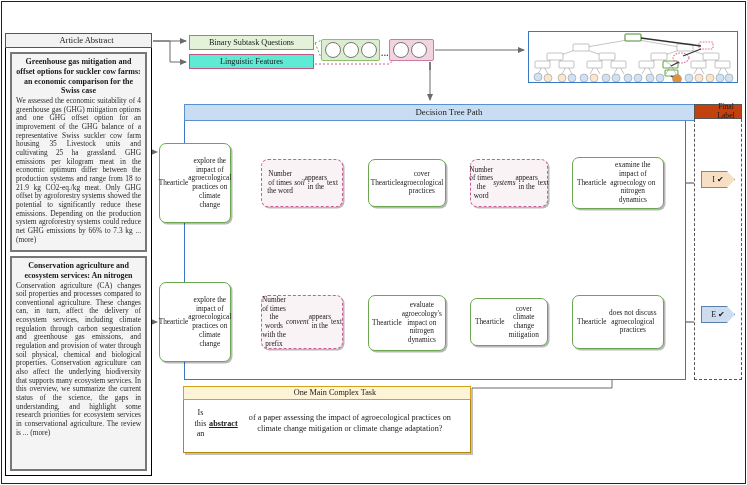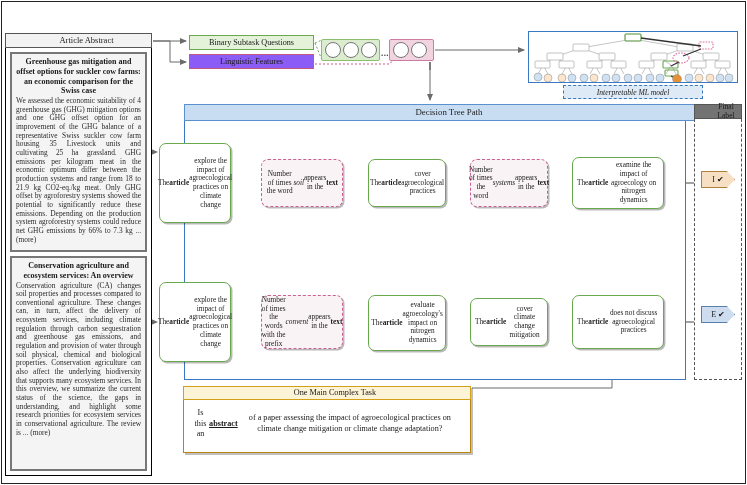--- a/index.html
+++ b/index.html
@@ -57,21 +57,21 @@
     position:absolute;box-sizing:border-box;
     font-size:8.2px;display:flex;align-items:center;justify-content:center;
     text-align:center;
   }
   #binary-subtask-box{
     left:189px;top:35px;width:125px;height:15px;
     background:#e4f2da;border:1px solid #6aa84f;
   }
   #linguistic-features-box{
     left:189px;top:54px;width:125px;height:15px;
-    background:#8b5cf6;border:1px solid #c2577f;
+    background:#5eead4;border:1px solid #c2577f;
   }
 
   
   #feature-vector{
     position:absolute;left:321px;top:39px;width:113px;height:22px;
   }
   .fv-seg{
     position:absolute;top:0;height:22px;box-sizing:border-box;
     display:flex;align-items:center;gap:2px;padding:0 3px;
     border-radius:2px;
@@ -112,21 +112,21 @@
     font-size:8.8px;display:flex;align-items:center;justify-content:center;
   }
 
   
   #final-panel{
     position:absolute;left:694px;top:104px;width:48px;height:276px;
     border:1px dashed #555;box-sizing:border-box;background:#ffffff;
   }
   #final-title{
     position:absolute;left:694px;top:104px;width:48px;height:15px;
-    border:1px solid #555;background:#737373;box-sizing:border-box;
+    border:1px solid #555;background:#c2410c;box-sizing:border-box;
     font-size:7.6px;display:flex;align-items:center;justify-content:center;
   }
   .tag{
     position:absolute;width:34px;height:17px;
     box-sizing:border-box;
     font-size:8px;
     display:flex;align-items:center;justify-content:center;gap:2px;
     border:1px solid #8a6a3a;
     clip-path:polygon(0 0, 76% 0, 100% 50%, 76% 100%, 0 100%);
   }
@@ -140,21 +140,21 @@
     border-radius:7px;
     display:flex;align-items:center;justify-content:center;
     text-align:center;
     font-size:7.3px;line-height:1.2;
     padding:3px 4px;
     background:#ffffff;
     box-shadow:1.5px 1.5px 0 rgba(0,0,0,.28);
   }
   .node.green{border:1px solid #6aa84f;background:#ffffff;}
   .node.pink{border:1px dashed #cc5f92;background:#faf3f6;}
-  .node b{font-weight:bold;}
+  .node b{font-weight:normal;}
   .node i{font-style:italic;}
 
   
   #n-r1-c1{left:159px;top:143px;width:72px;height:80px;}
   #n-r1-c2{left:261px;top:159px;width:82px;height:48px;}
   #n-r1-c3{left:368px;top:159px;width:78px;height:48px;}
   #n-r1-c4{left:470px;top:159px;width:78px;height:48px;}
   #n-r1-c5{left:572px;top:157px;width:92px;height:52px;}
   
   #n-r2-c1{left:159px;top:282px;width:72px;height:80px;}
@@ -241,21 +241,21 @@
 
   <div id="abstract-panel"></div>
   <div id="abstract-title" class="hdr">Article Abstract</div>
 
   <div class="doc-card" id="doc-1">
     <div class="doc-head">Greenhouse gas mitigation and offset options for suckler cow farms: an economic comparison for the Swiss case</div>
     <div class="doc-body">We assessed the economic suitability of 4 greenhouse gas (GHG) mitigation options and one GHG offset option for an improvement of the GHG balance of a representative Swiss suckler cow farm housing 35 Livestock units and cultivating 25 ha grassland. GHG emissions per kilogram meat in the economic optimum differ between the production systems and range from 18 to 21.9 kg CO2-eq./kg meat. Only GHG offset by agroforestry systems showed the potential to significantly reduce these emissions. Depending on the production system agroforestry systems could reduce net GHG emissions by 66% to 7.3 kg ... (more)</div>
   </div>
 
   <div class="doc-card" id="doc-2">
-    <div class="doc-head">Conservation agriculture and ecosystem services: An overview</div>
+    <div class="doc-head">Conservation agriculture and ecosystem services: An nitrogen</div>
     <div class="doc-body">Conservation agriculture (CA) changes soil properties and processes compared to conventional agriculture. These changes can, in turn, affect the delivery of ecosystem services, including climate regulation through carbon sequestration and greenhouse gas emissions, and regulation and provision of water through soil physical, chemical and biological properties. Conservation agriculture can also affect the underlying biodiversity that supports many ecosystem services. In this overview, we summarize the current status of the science, the gaps in understanding, and highlight some research priorities for ecosystem services in conservational agriculture. The review is ... (more)</div>
   </div>
 
   <div class="inbox" id="binary-subtask-box">Binary Subtask Questions</div>
   <div class="inbox" id="linguistic-features-box">Linguistic Features</div>
 
   <div id="feature-vector">
     <div class="fv-seg" id="fv-green">
       <span class="fv-circ"></span>
       <span class="fv-circ"></span>
@@ -326,21 +326,20 @@
         <circle cx="131" cy="46" r="4" fill="#cfe2f3"></circle>
         <circle cx="148" cy="47" r="4.5" fill="#e69138"></circle>
         <circle cx="160" cy="46" r="4" fill="#cfe2f3"></circle>
         <circle cx="170" cy="46" r="4" fill="#fce5cd"></circle>
         <circle cx="181" cy="46" r="4" fill="#fce5cd"></circle>
         <circle cx="191" cy="46" r="4" fill="#cfe2f3"></circle>
         <circle cx="200" cy="46" r="4" fill="#cfe2f3"></circle>
       </g>
     </svg>
   </div>
-  <div id="ml-caption">Interpretable ML model</div>
 
   <div id="dtp-panel"></div>
   <div id="dtp-title" class="hdr">Decision Tree Path</div>
 
   <div class="node green" id="n-r1-c1">The <b>article</b> explore the impact of agroecological practices on climate change</div>
   <div class="node pink" id="n-r1-c2">Number of times the word <i>soil</i> appears in the <b>text</b></div>
   <div class="node green" id="n-r1-c3">The <b>article</b> cover agroecological practices</div>
   <div class="node pink" id="n-r1-c4">Number of times the word <i>systems</i> appears in the <b>text</b></div>
   <div class="node green" id="n-r1-c5">The <b>article</b> examine the impact of agroecology on nitrogen dynamics</div>
 

